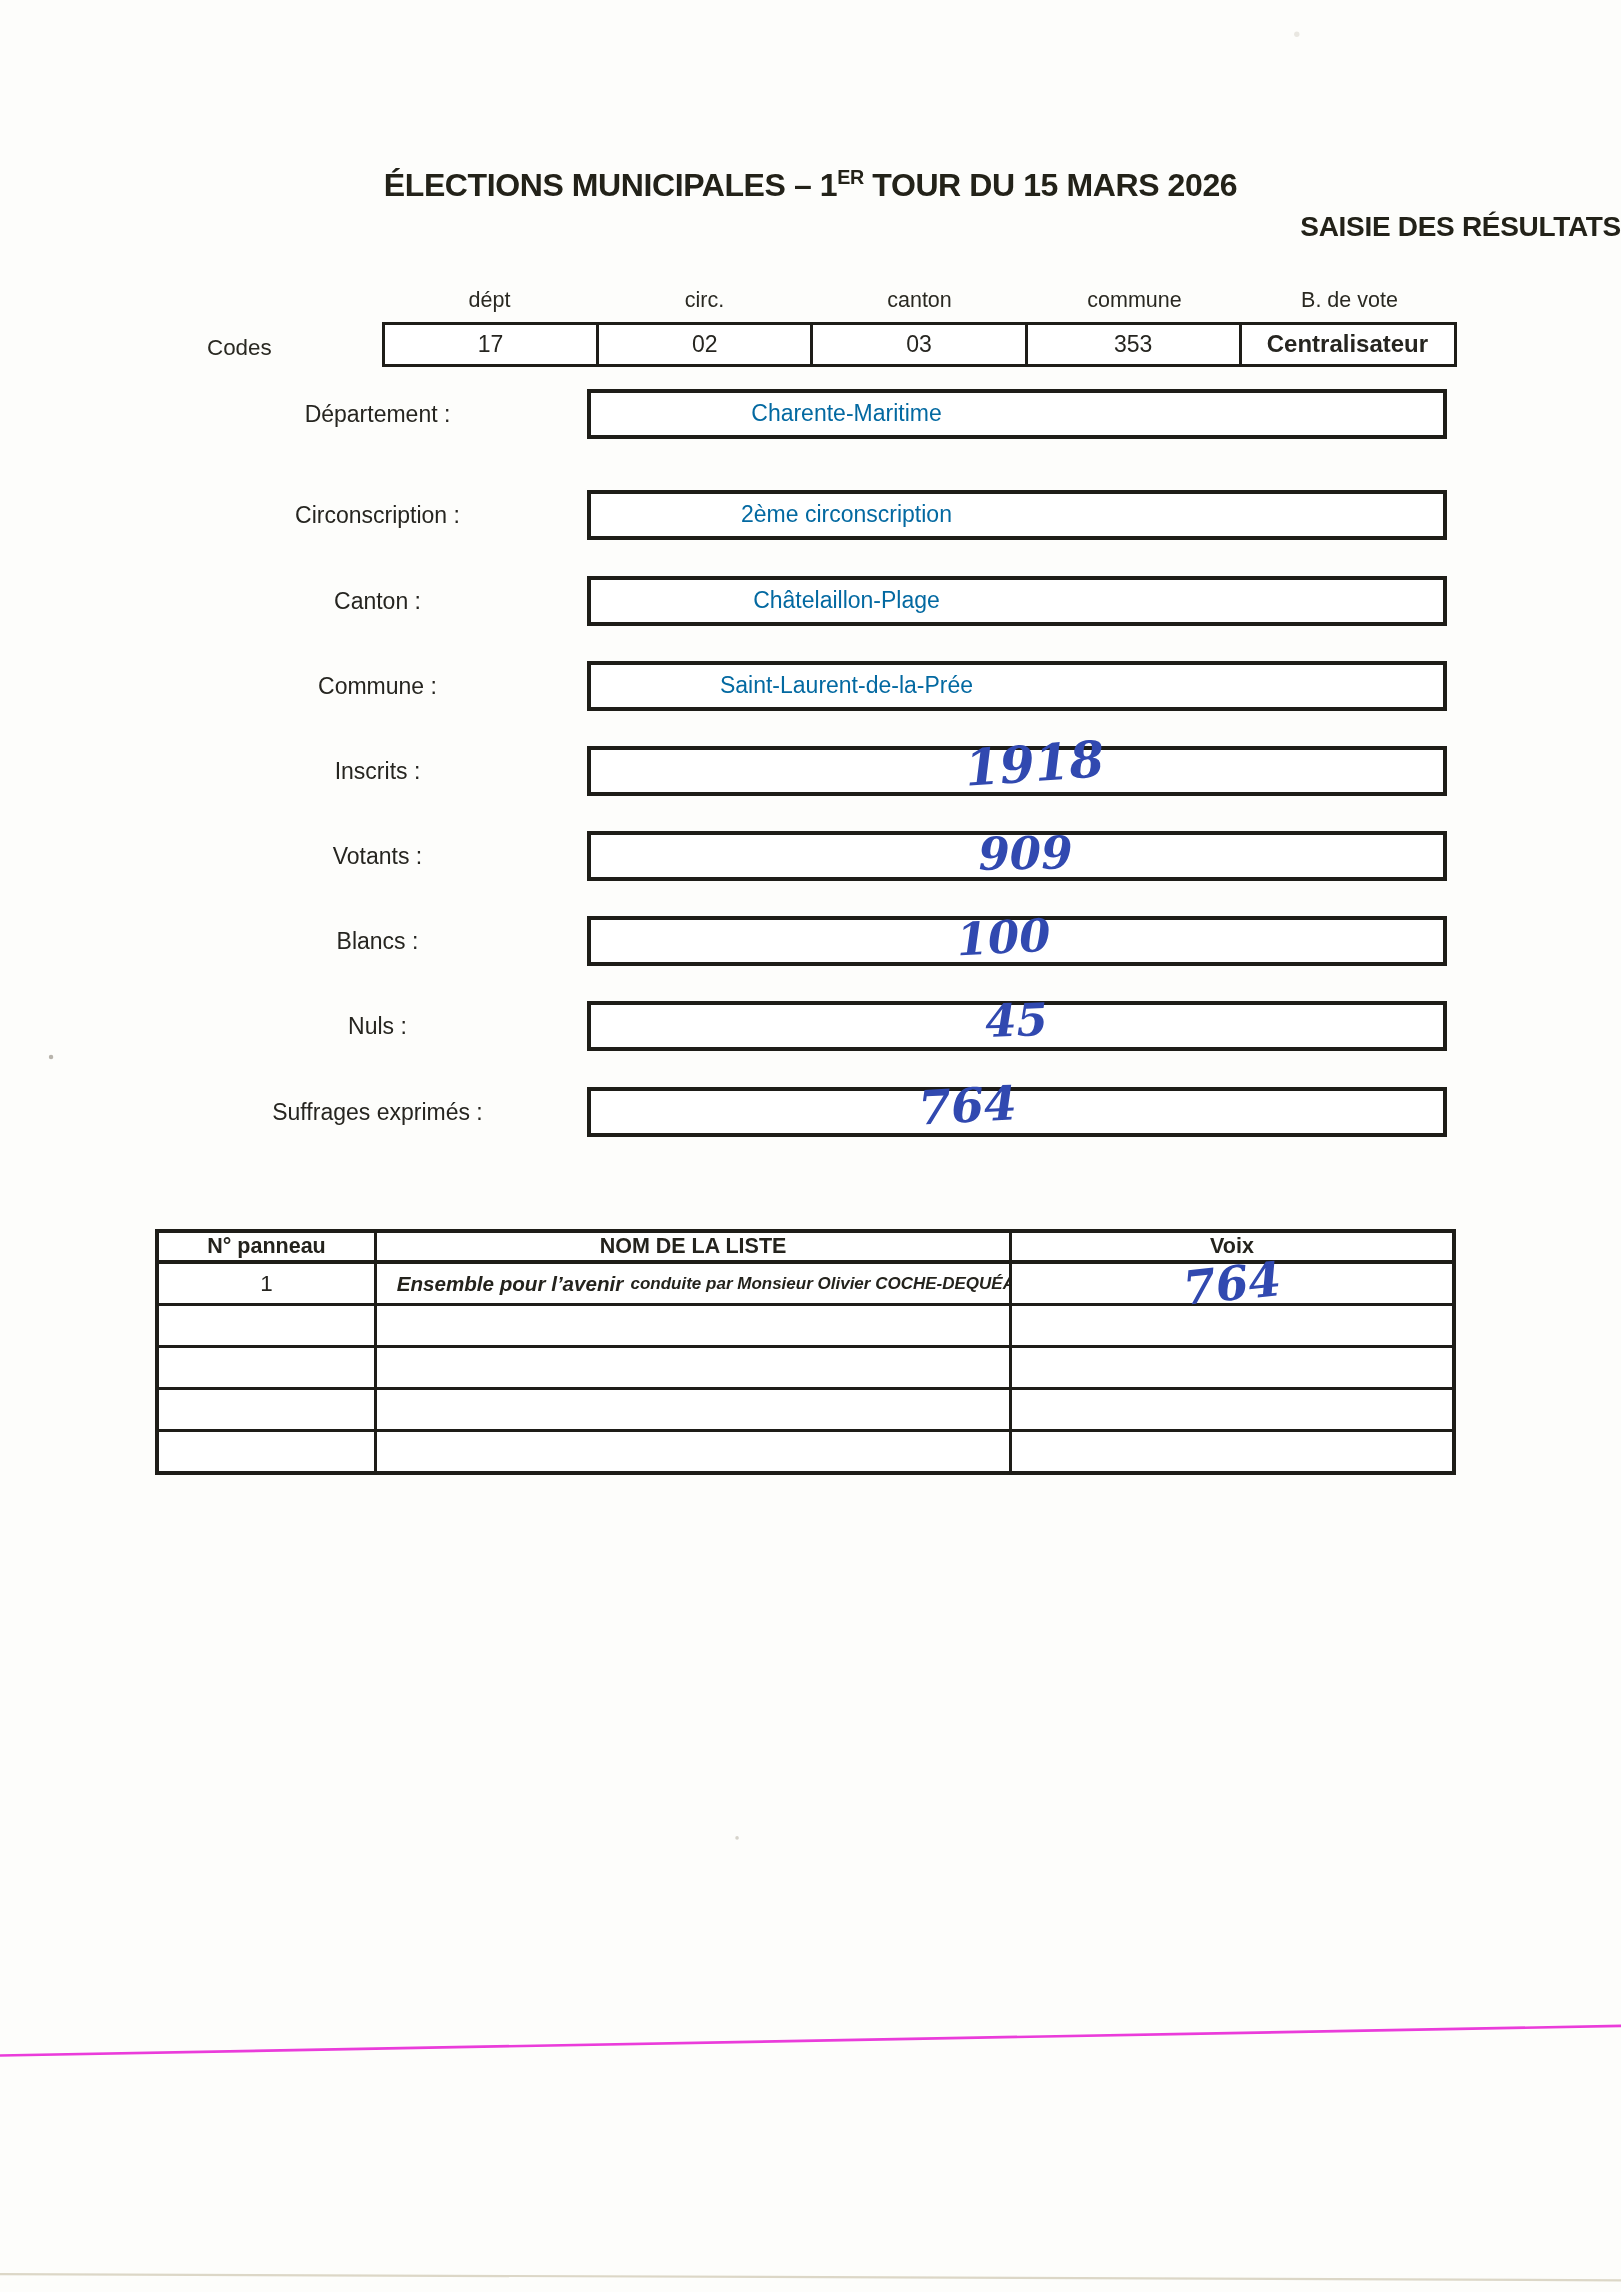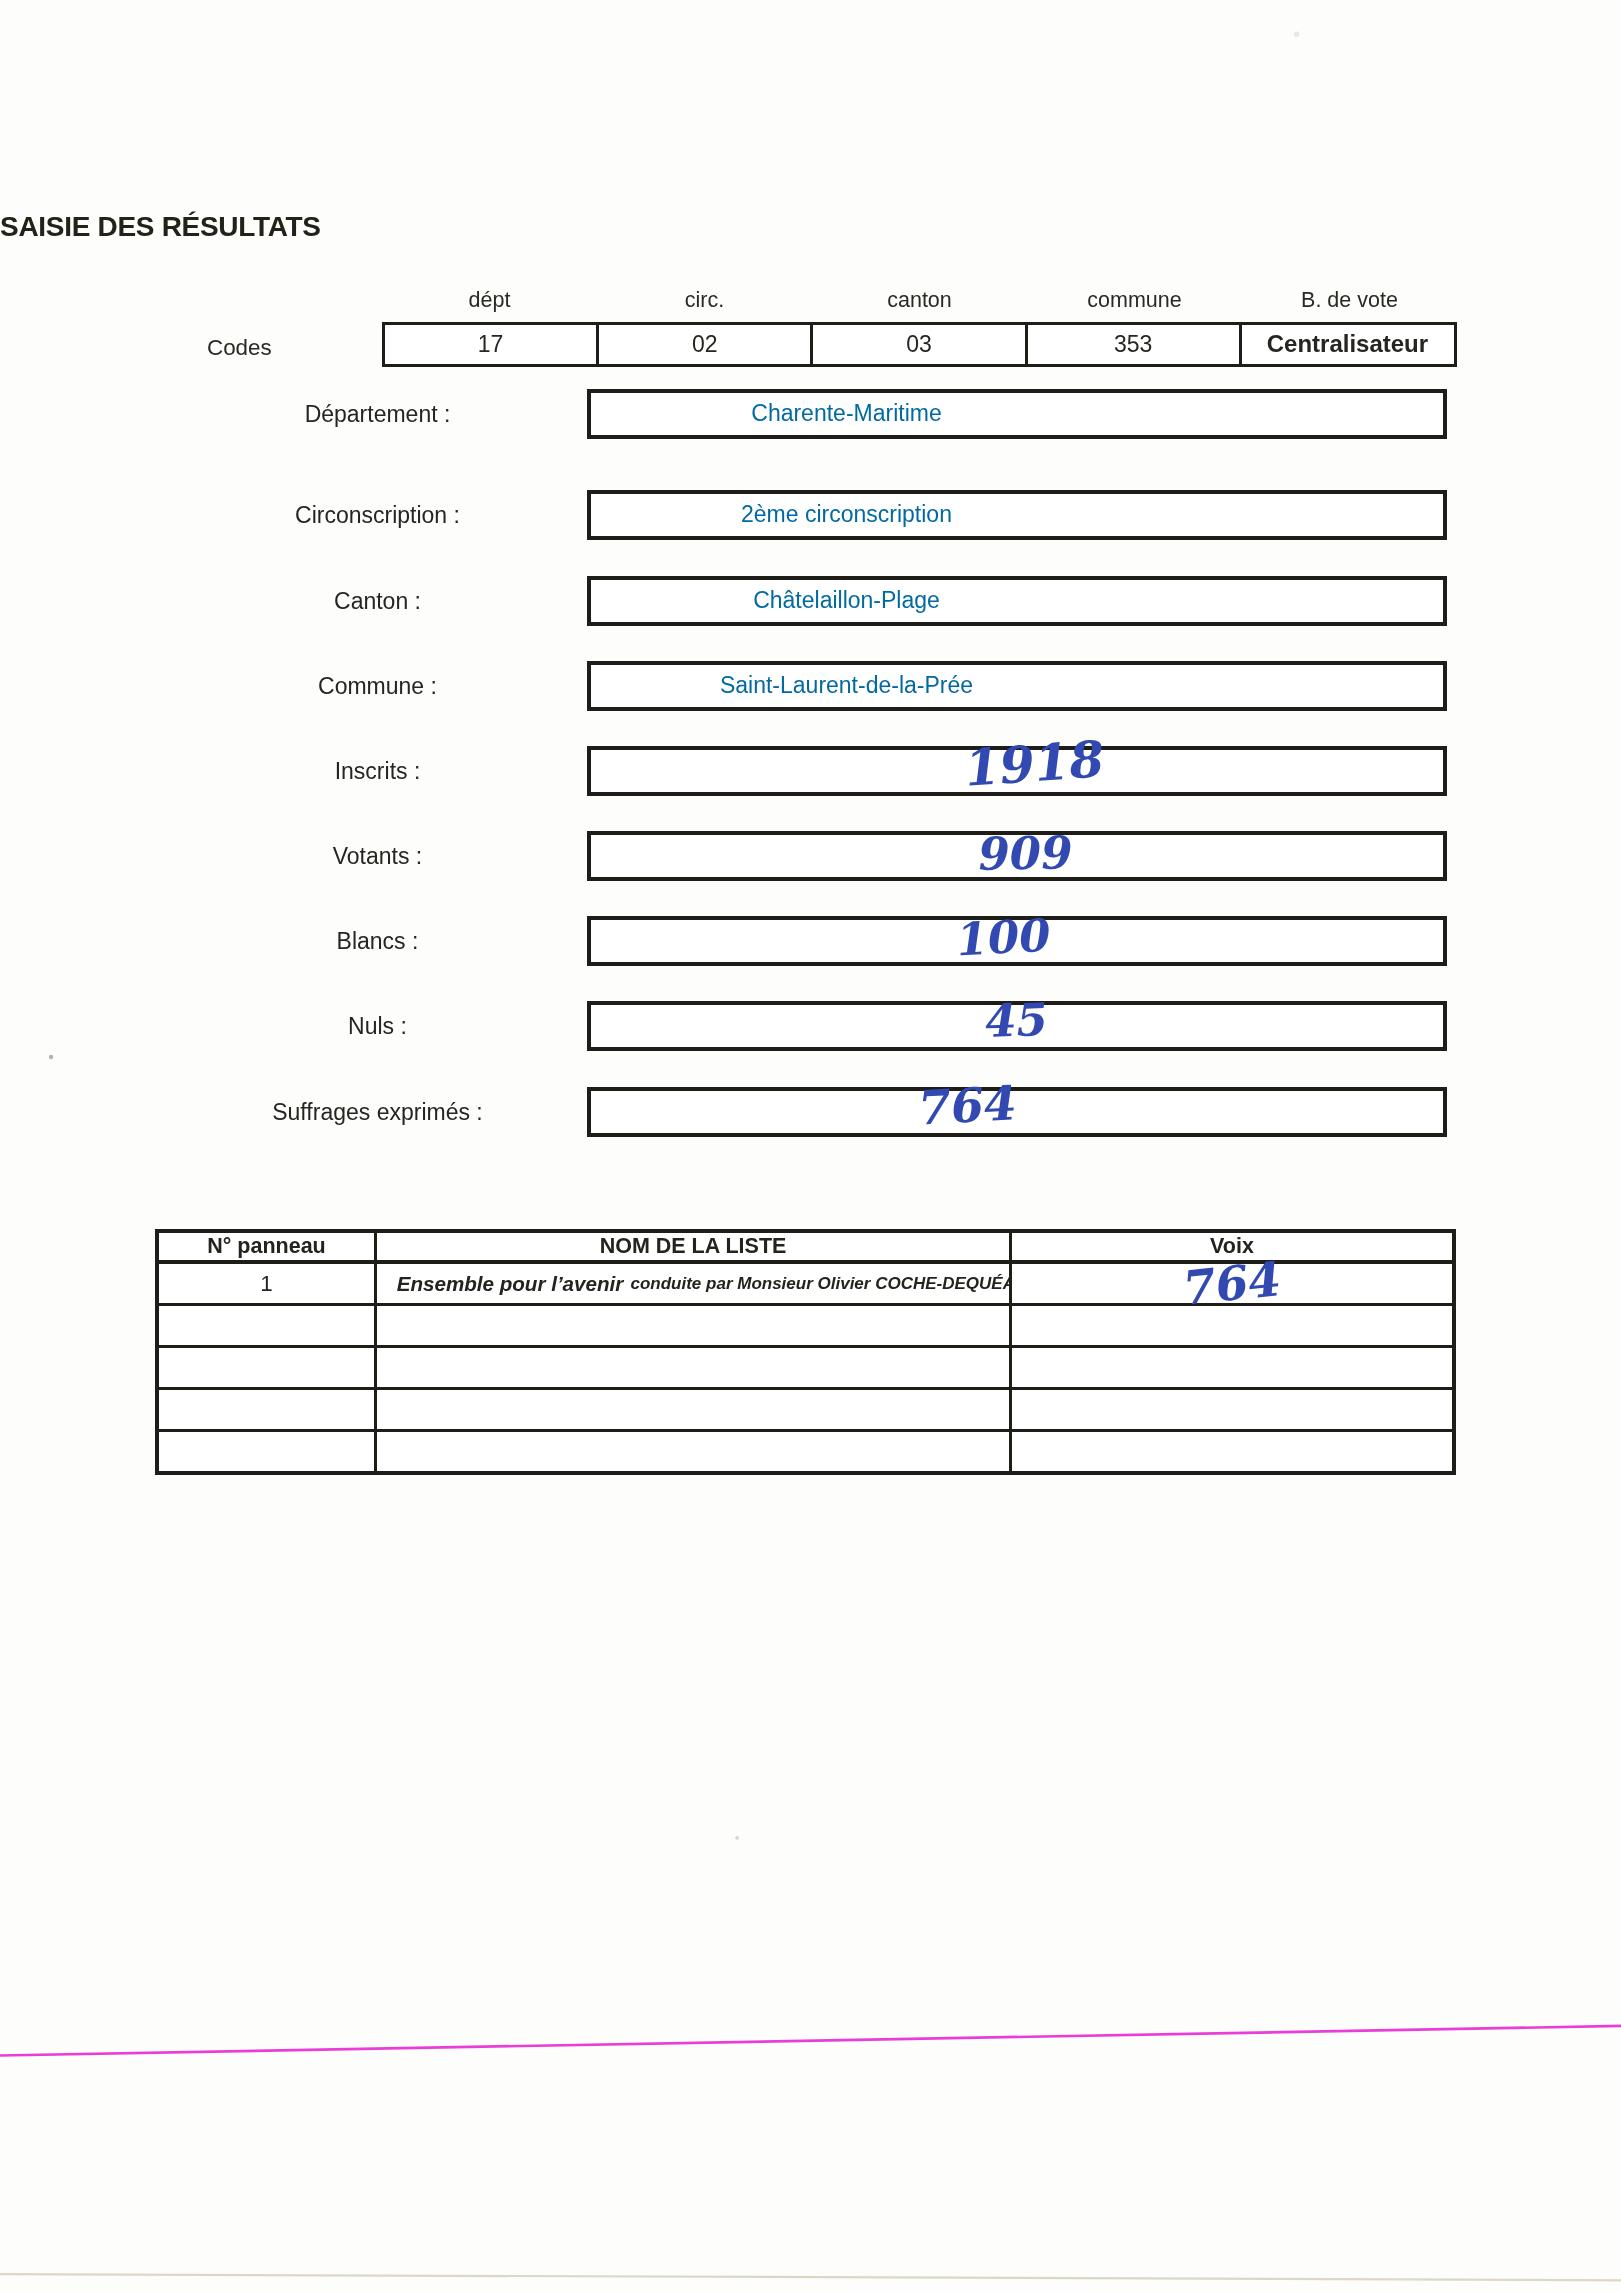--- a/index.html
+++ b/index.html
@@ -18,21 +18,21 @@
     position:relative;width:1621px;height:2293px;margin:0 auto;
     background:var(--paper);overflow:hidden;
   }
   
   .title-1{
     position:absolute;left:0;top:167px;width:100%;text-align:center;
     font-size:32px;font-weight:bold;letter-spacing:-0.4px;color:var(--ink-black);
   }
   .title-1 sup{font-size:19.7px;vertical-align:super;line-height:0;}
   .title-2{
-    position:absolute;left:0;top:211px;width:100%;text-align:left;
+    position:absolute;left:0;top:211px;width:100%;text-align:right;
     font-size:28px;font-weight:bold;letter-spacing:-0.3px;color:var(--ink-black);
   }
   
   .codes-headers{
     position:absolute;left:382px;top:288px;width:1075px;height:27px;display:flex;
   }
   .codes-headers .hcell{flex:1;text-align:center;font-size:21.5px;color:#2a2922;}
   .codes-side-label{
     position:absolute;left:207px;top:335px;width:125px;
     font-size:22.4px;color:#2a2922;
@@ -87,20 +87,21 @@
     font-size:47px;color:var(--ink-blue);transform:rotate(-6deg);
   }
   
   .artifacts{position:absolute;left:0;top:0;width:1621px;height:2293px;pointer-events:none;z-index:5;}
 </style>
 </head>
 <body>
 
 <div class="page">
 
+  <div class="title-1"><span>ÉLECTIONS MUNICIPALES – 1</span><sup>ER</sup><span> TOUR DU 15 MARS 2026</span></div>
   <div class="title-2">SAISIE DES RÉSULTATS</div>
 
   <div class="codes-headers">
     <div class="hcell">dépt</div>
     <div class="hcell">circ.</div>
     <div class="hcell">canton</div>
     <div class="hcell">commune</div>
     <div class="hcell">B. de vote</div>
   </div>
   <div class="codes-side-label">Codes</div>

